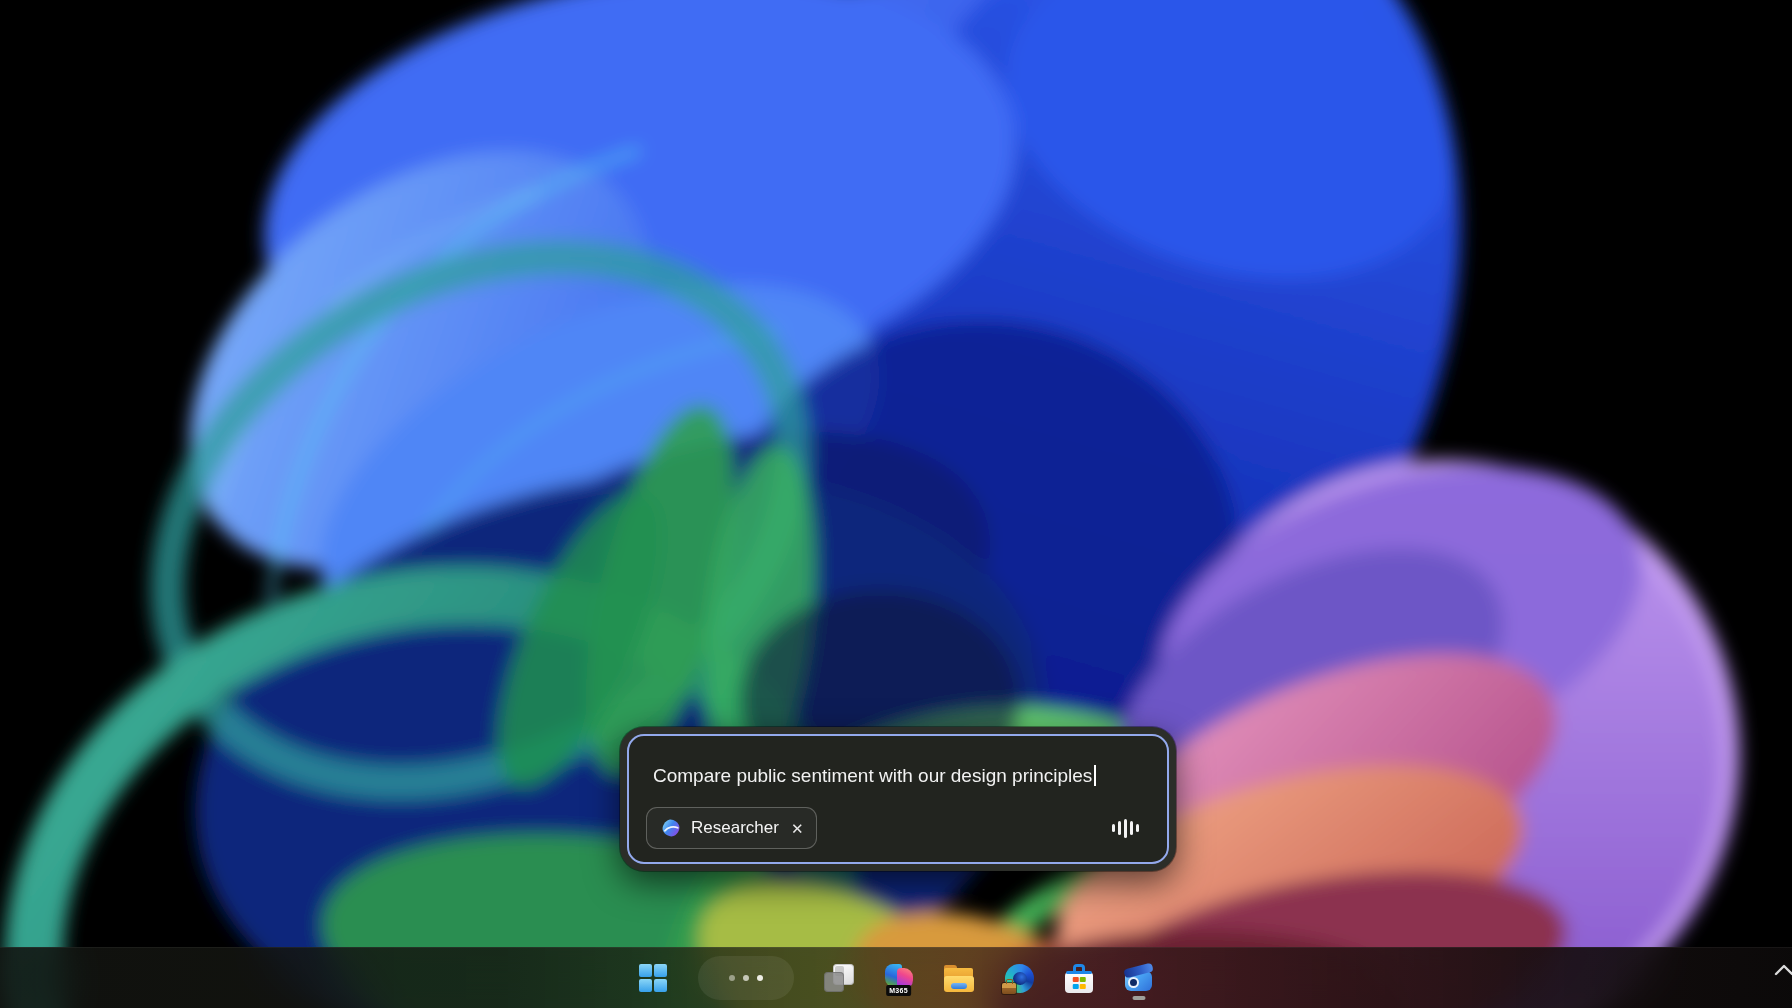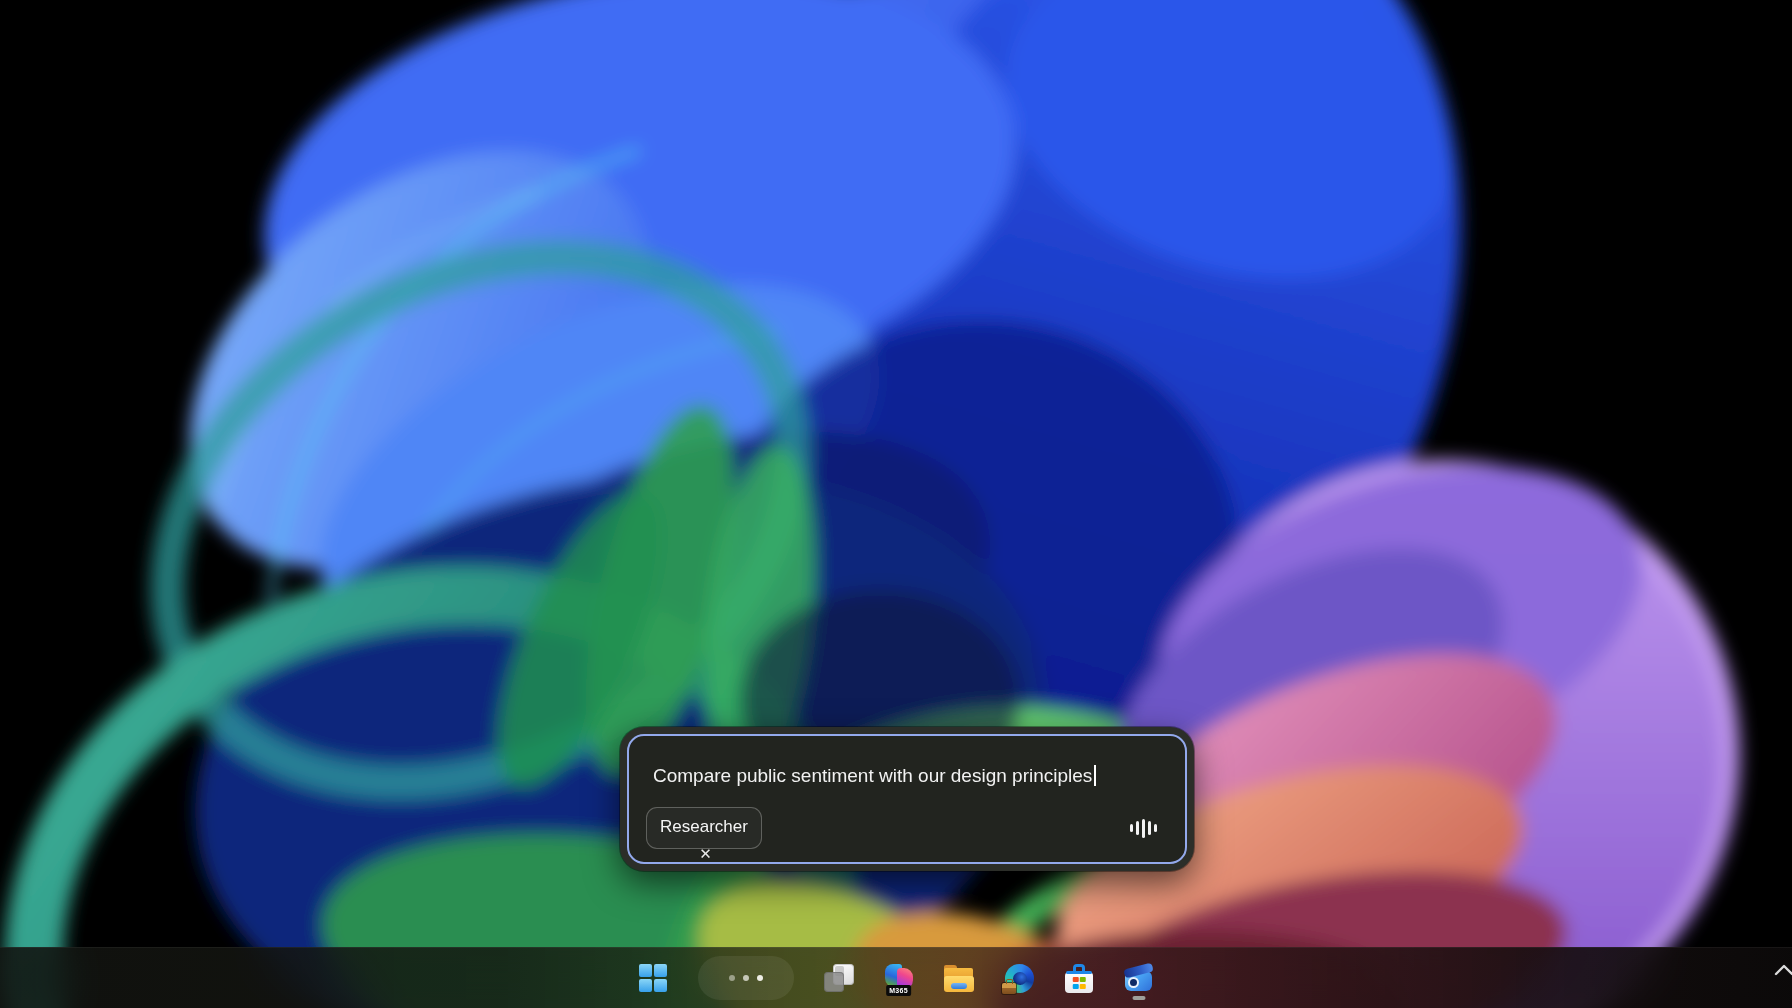--- a/index.html
+++ b/index.html
@@ -3,33 +3,33 @@
 <meta charset="utf-8">
 <style>
   html,body{margin:0;padding:0;background:#000;}
   .screen{position:relative;width:1792px;height:1008px;overflow:hidden;background:#000;
           font-family:"Liberation Sans", sans-serif;}
   .wallpaper{position:absolute;inset:0;}
 
   
   .cmd-outer{position:absolute;left:620px;top:727px;width:556px;height:144px;
              background:#2c2e29;border-radius:24px;
-             box-shadow:0 12px 34px rgba(0,0,0,.6), 0 0 0 1px rgba(0,0,0,.35);padding-left:18px;}
+             box-shadow:0 12px 34px rgba(0,0,0,.6), 0 0 0 1px rgba(0,0,0,.35);}
   .cmd-inner{position:absolute;inset:7px;border:2.5px solid #93a9ec;border-radius:17px;
              background:#22241f;box-sizing:border-box;}
   .cmd-query{position:absolute;left:24px;top:28px;right:24px;
              color:#f2f2f2;font-size:19px;line-height:24px;white-space:nowrap;}
   .caret{display:inline-block;width:1.5px;height:21px;background:#fff;vertical-align:-4px;
          margin-left:2px;animation:blink 1.1s steps(1) infinite;}
   @keyframes blink{50%{opacity:0;}}
   .cmd-bottom{position:absolute;left:17px;right:28px;bottom:13px;height:42px;
               display:flex;align-items:center;justify-content:space-between;}
   .chip{display:inline-flex;align-items:center;height:42px;padding:0 13px;gap:9px;
         border:1px solid rgba(255,255,255,.26);border-radius:11px;
-        background:rgba(255,255,255,.03);box-sizing:border-box;flex-direction:column;}
+        background:rgba(255,255,255,.03);box-sizing:border-box;}
   .chip-label{color:#f4f4f4;font-size:17px;}
   .chip-close{color:#e9e9e9;font-size:15px;margin-left:3px;line-height:1;cursor:default;}
   .voice{display:flex;align-items:center;gap:3px;height:26px;}
   .voice i{display:block;width:3px;border-radius:2px;background:#f3f3f3;}
   .voice i:nth-child(1){height:8px;}  .voice i:nth-child(2){height:14px;}
   .voice i:nth-child(3){height:19px;} .voice i:nth-child(4){height:14px;}
   .voice i:nth-child(5){height:8px;}
 
   
   .taskbar{position:absolute;left:0;right:0;bottom:0;height:60px;

